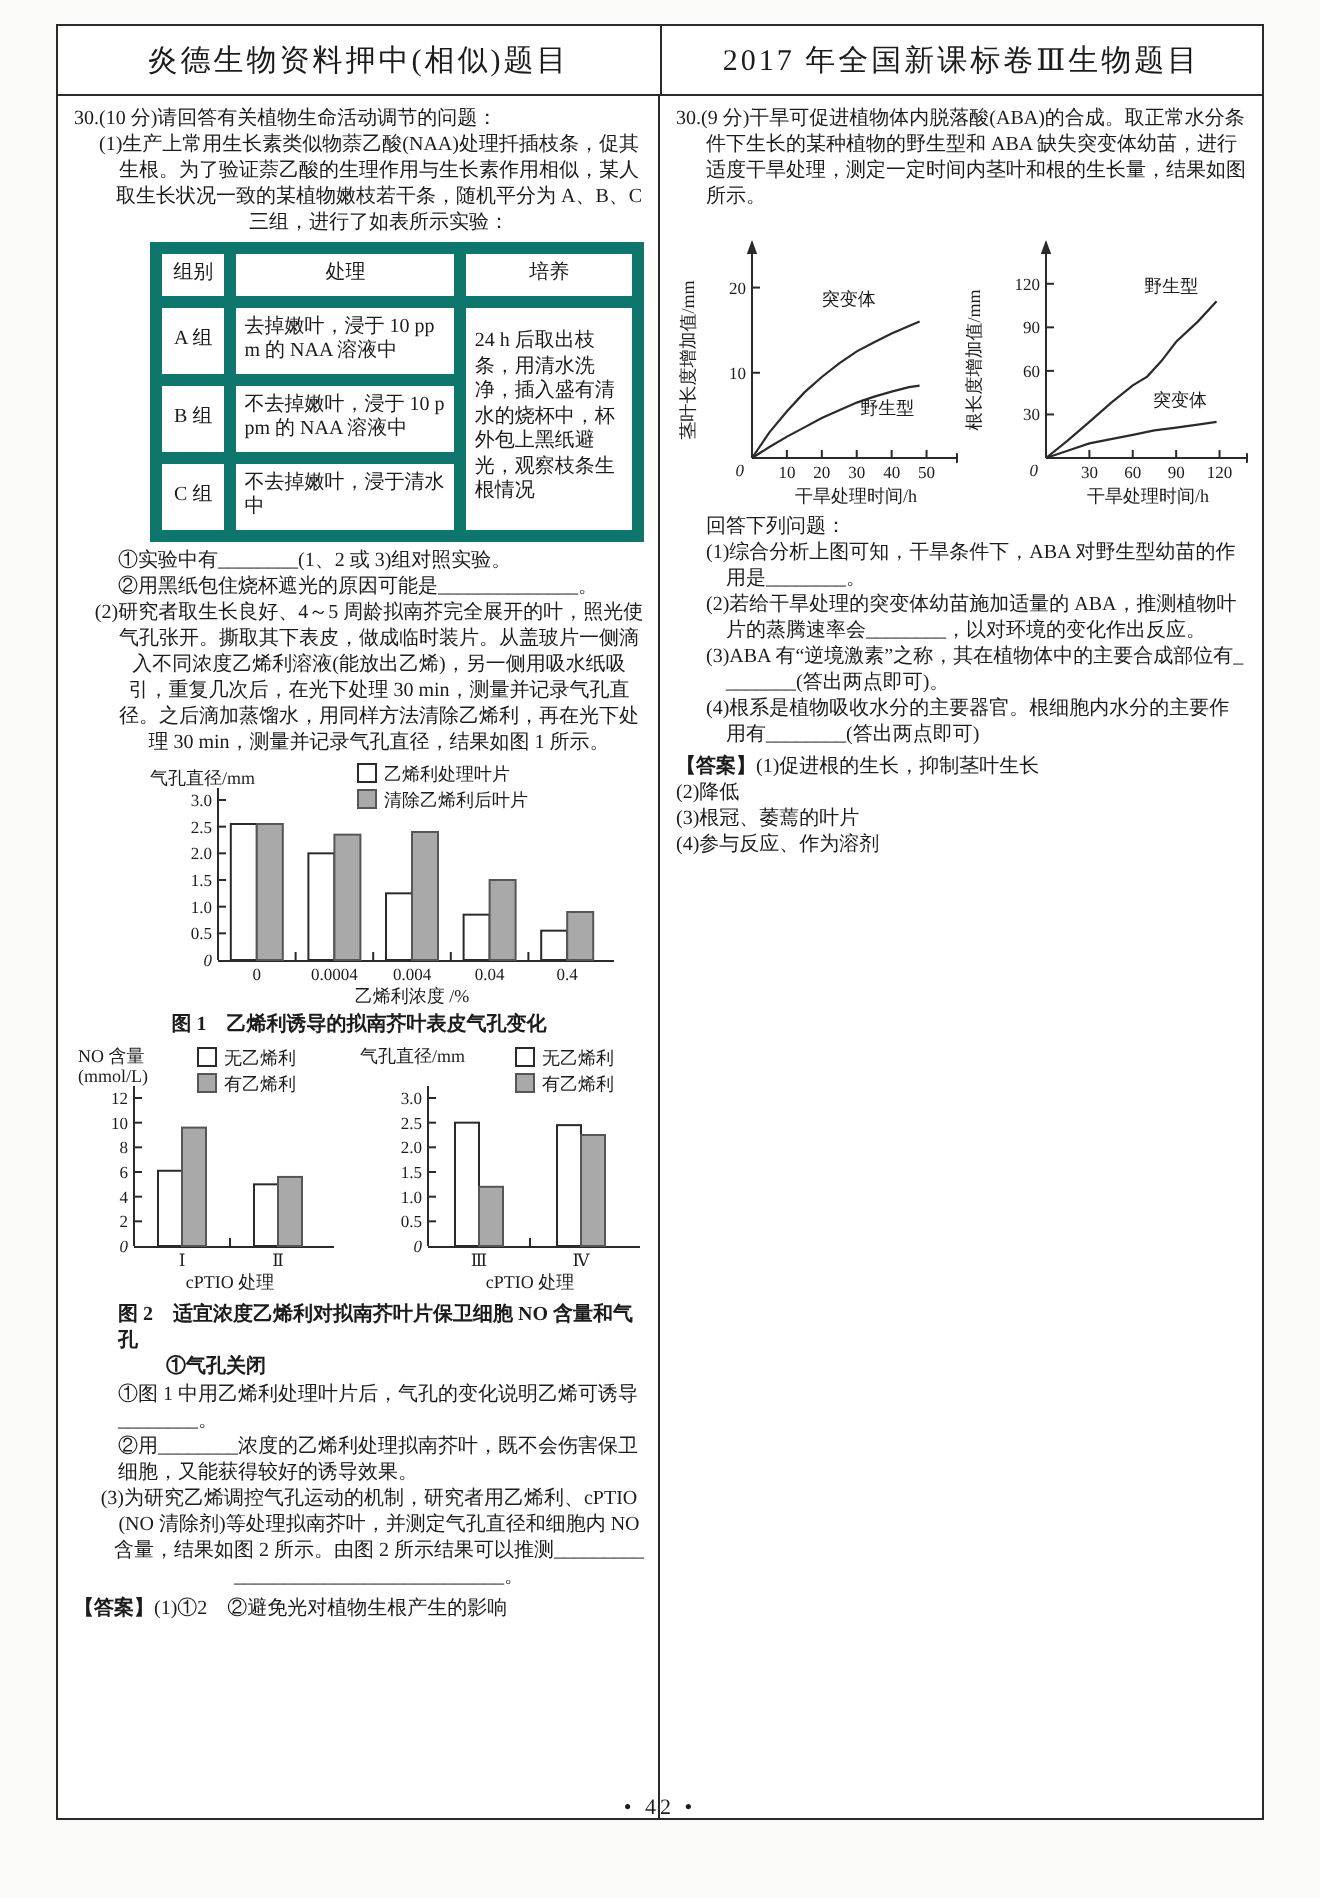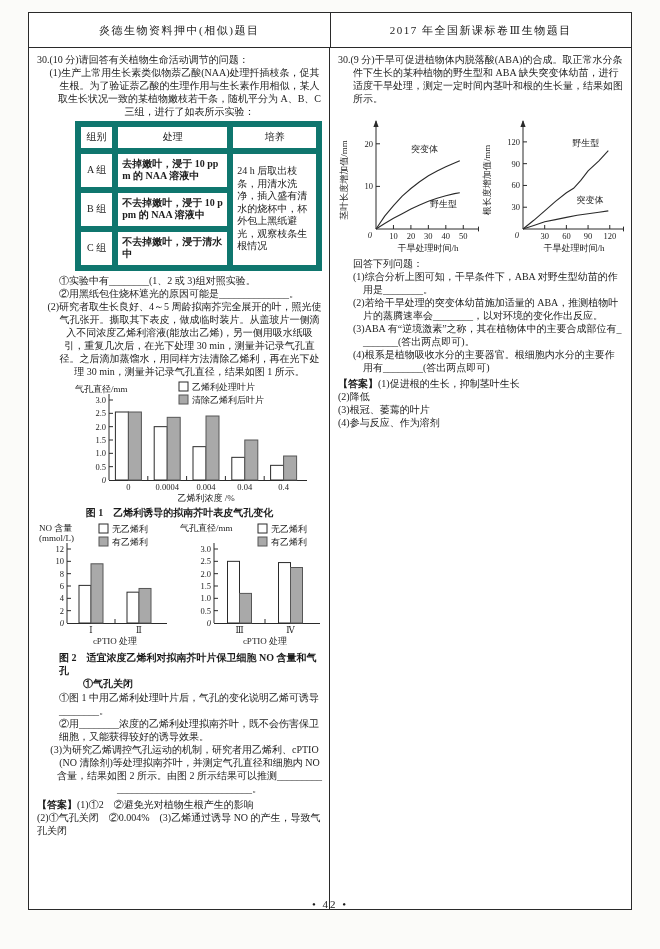--- a/index.html
+++ b/index.html
@@ -1,34 +1,34 @@
 <!DOCTYPE html>
 <html><head>
 <meta charset="utf-8">
 <style>
   html,body{margin:0;padding:0;}
   body{width:660px;height:949px;background:#fbfbf9;font-family:"Liberation Serif","DejaVu Serif",serif;color:#1c1c1c;position:relative;}
   .frame{position:absolute;left:28px;top:12px;width:604px;height:898px;border:1.6px solid #2a2a2a;background:#fff;display:flex;flex-direction:column;box-sizing:border-box;}
   .hdr{display:flex;flex:0 0 34px;border-bottom:1.6px solid #2a2a2a;}
-  .hcell{flex:1;display:flex;align-items:center;justify-content:center;font-size:11px;letter-spacing:1.5px;}
+  .hcell{flex:1;display:flex;align-items:center;justify-content:center;font-size:15px;letter-spacing:1.5px;}
   .hcell+.hcell{border-left:1.6px solid #2a2a2a;}
   .cols{flex:1;display:flex;min-height:0;}
   .col{width:50%;box-sizing:border-box;padding:5px 7px 0 8px;font-size:10px;line-height:13px;word-break:break-all;overflow:hidden;}
   .col.left{border-right:1.6px solid #2a2a2a;}
   .bold{font-weight:bold;}
   .p0{padding-left:15px;text-indent:-15px;}
   .p1{padding-left:20px;text-indent:-10px;text-align:center;}
   .p2{padding-left:22px;}
   .pr1{padding-left:25px;text-indent:-10px;}
   .prompt{padding-left:15px;}
   table.exp{border-collapse:collapse;margin:3px 0 3px 38px;font-size:10px;line-height:12.5px;}
   .exp th,.exp td{border:6px solid #0f766e;padding:4px 4px;font-weight:normal;vertical-align:middle;}
   .exp th{text-align:center;}
   .exp td.grp{text-align:center;width:26px;}
-  .exp td.trt{width:118px;font-weight:bold;}
+  .exp td.trt{width:118px;}
   .exp td.cul{width:86px;}
   .figwrap{margin:2px 0 0 26px;}
   .figrow{display:flex;margin:2px 0 0 0;}
   .cap{font-weight:bold;text-align:center;margin:0 0 1px 0;}
   .cap2{font-weight:bold;padding-left:22px;}
   .cap2b{font-weight:bold;padding-left:46px;margin-bottom:1px;}
   .ansblock{margin-top:3px;}
   svg{display:block;}
   svg text{font-family:"Liberation Serif","DejaVu Serif",serif;fill:#1c1c1c;}
   .tk{font-size:8.5px;}
@@ -197,21 +197,20 @@
       </div>
       <div class="cap2">图 2　适宜浓度乙烯利对拟南芥叶片保卫细胞 NO 含量和气孔</div>
       <div class="cap2b">①气孔关闭</div>
 
       <div class="p2">①图 1 中用乙烯利处理叶片后，气孔的变化说明乙烯可诱导________。</div>
       <div class="p2">②用________浓度的乙烯利处理拟南芥叶，既不会伤害保卫细胞，又能获得较好的诱导效果。</div>
       <div class="p1">(3)为研究乙烯调控气孔运动的机制，研究者用乙烯利、cPTIO(NO 清除剂)等处理拟南芥叶，并测定气孔直径和细胞内 NO 含量，结果如图 2 所示。由图 2 所示结果可以推测____________________________________。</div>
 
       <div class="ansblock">
         <div><span class="bold">【答案】</span><span>(1)①2　②避免光对植物生根产生的影响</span></div>
-        <div>(2)①气孔关闭　②0.004%　(3)乙烯通过诱导 NO 的产生，导致气孔关闭</div>
       </div>
     </div>
 
     <div class="col">
       <div class="p0">30.(9 分)干旱可促进植物体内脱落酸(ABA)的合成。取正常水分条件下生长的某种植物的野生型和 ABA 缺失突变体幼苗，进行适度干旱处理，测定一定时间内茎叶和根的生长量，结果如图所示。</div>
 
       <div class="figrow">
         <svg id="svg-shoot" width="150" height="150">
             <line x1="38" y1="122" x2="38" y2="14" class="ax"></line>
             <line x1="38" y1="122" x2="146" y2="122" class="ax"></line>

